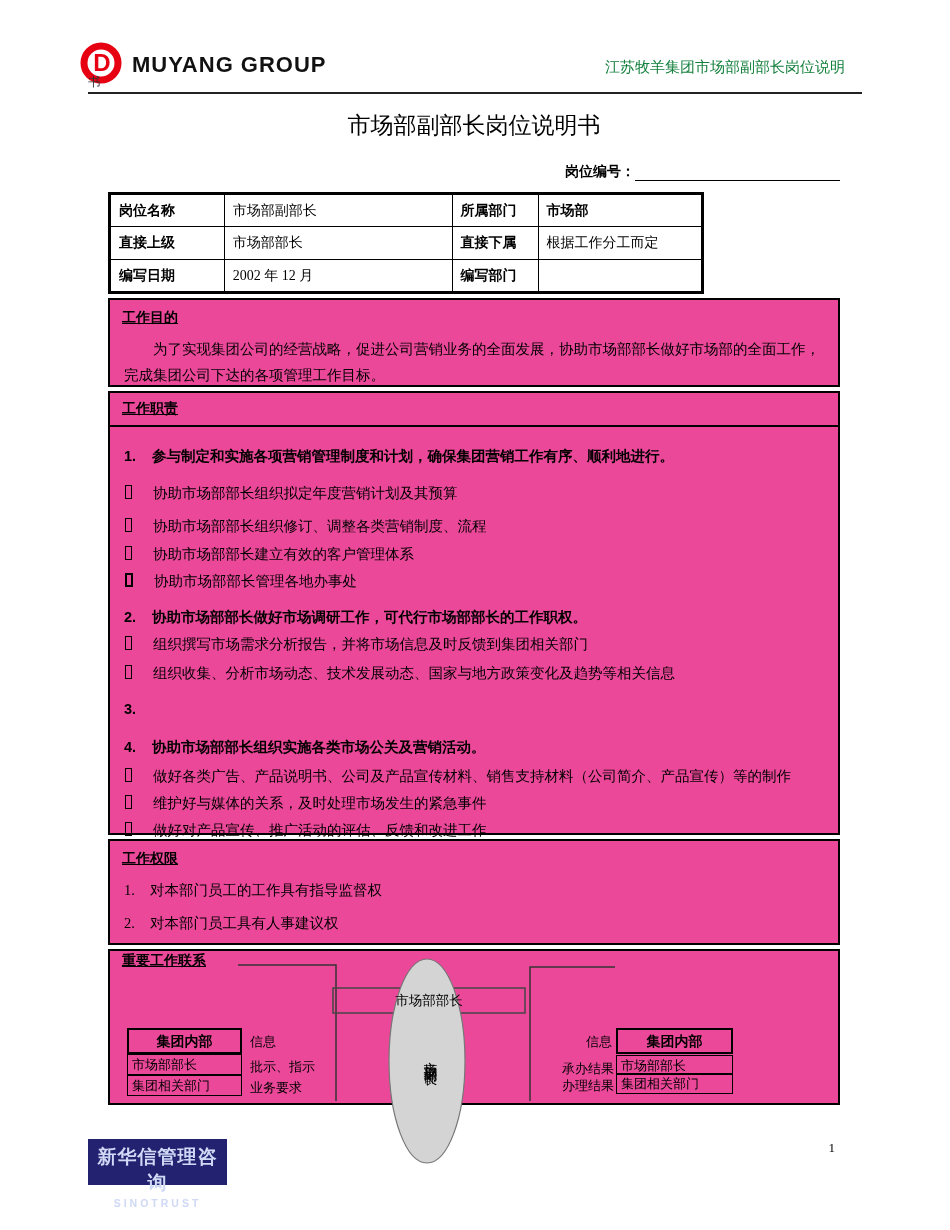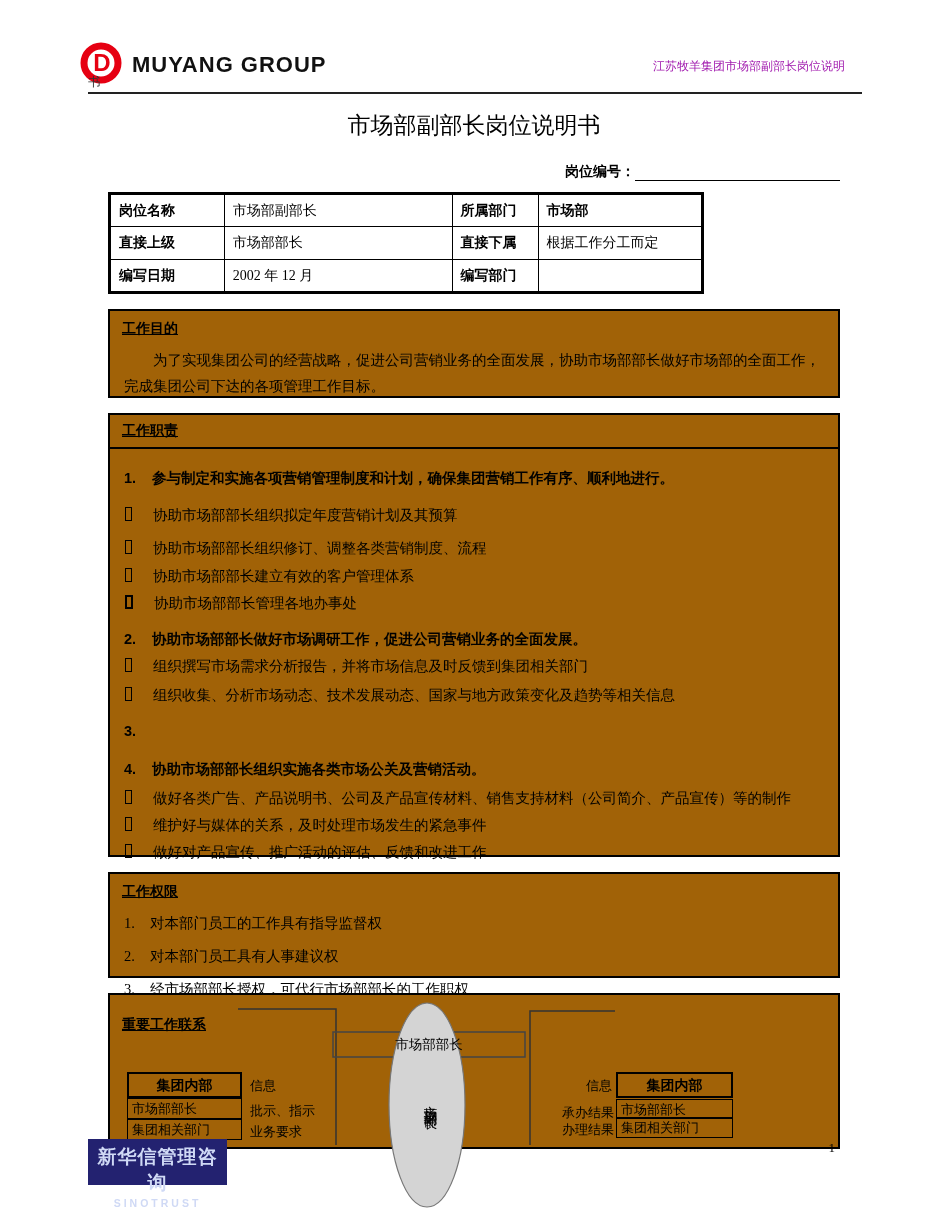--- a/index.html
+++ b/index.html
@@ -12,40 +12,40 @@
   }
   
   .hdr-logo { position:absolute; left:78px; top:40px; width:46px; height:46px; }
   .hdr-brand {
     position:absolute; left:132px; top:52px;
     font-family:"Liberation Sans", sans-serif; font-weight:bold;
     font-size:22px; letter-spacing:1px; color:#111;
   }
   .hdr-ref {
     position:absolute; right:105px; top:58px;
-    font-size:12px; color:#a21caf;
+    font-size:15px; color:#15803d;
   }
   .hdr-wrap { position:absolute; left:88px; top:74px; font-size:12.5px; color:#333; }
   .hdr-rule { position:absolute; left:88px; top:92px; width:774px; height:2px; background:#222; }
   
   .content { position:absolute; left:108px; top:104px; width:732px; }
   .doc-title {
     text-align:center; margin-top:6px;
     font-family:"Liberation Sans", sans-serif; font-weight:normal; font-size:23px;
   }
   .code-line { margin-top:22px; text-align:right; font-size:14px; height:22px; }
   .code-line .lbl { font-family:"Liberation Sans", sans-serif; font-weight:bold; }
   .code-line .blank { display:inline-block; width:205px; border-bottom:1px solid #000; height:16px; vertical-align:bottom; }
   
   table.info { margin-top:7px; width:596px; border-collapse:collapse; border:3px solid #000; }
   table.info td { border:1px solid #000; height:33px; padding:2px 8px; font-size:14px; vertical-align:middle; }
   table.info td.k { font-family:"Liberation Sans", sans-serif; font-weight:bold; }
   .c1{width:140px;} .c2{width:284px;} .c3{width:103px;} .c4{width:205px;font-weight:bold;}
   
-  .sec { border:2px solid #000; margin-top:15px; background:#a16207; }
+  .sec { border:2px solid #000; margin-top:4px; background:#ec4899; }
   .sec-head {
     font-family:"Liberation Sans", sans-serif; font-weight:bold; font-size:14px;
     text-decoration:underline; padding:9px 12px 0 12px;
   }
   .sec-purpose { height:89px; }
   .sec-purpose p { padding:9px 14px 0 14px; line-height:26px; text-indent:2em; font-size:14.5px; }
   .sec-duties { height:444px; }
   .sec-duties .sec-head { border-bottom:2px solid #000; padding:7px 12px 7px 12px; }
   .duties-body { padding:4px 14px 0 14px; }
   .num-item { display:flex; margin-top:15px; font-family:"Liberation Sans", sans-serif; font-weight:bold; font-size:14.5px; line-height:21px; }
@@ -154,21 +154,21 @@
           <span class="tofu"></span>
           <span class="tx">协助市场部部长建立有效的客户管理体系</span>
         </div>
         <div class="bullet" style="margin-top:5px">
           <span class="tofu heavy"></span>
           <span class="tx">协助市场部部长管理各地办事处</span>
         </div>
 
         <div class="num-item">
           <span class="no">2.</span>
-          <span class="tx">协助市场部部长做好市场调研工作，促进公司营销业务的全面发展。</span>
+          <span class="tx">协助市场部部长做好市场调研工作，可代行市场部部长的工作职权。</span>
         </div>
         <div class="bullet" style="margin-top:5px">
           <span class="tofu"></span>
           <span class="tx">组织撰写市场需求分析报告，并将市场信息及时反馈到集团相关部门</span>
         </div>
         <div class="bullet" style="margin-top:7px">
           <span class="tofu"></span>
           <span class="tx">组织收集、分析市场动态、技术发展动态、国家与地方政策变化及趋势等相关信息</span>
         </div>
 
@@ -206,21 +206,21 @@
         <span class="no">2.</span>
         <span class="tx">对本部门员工具有人事建议权</span>
       </div>
       <div class="auth-item">
         <span class="no">3.</span>
         <span class="tx">经市场部部长授权，可代行市场部部长的工作职权</span>
       </div>
     </div>
 
     <div class="sec sec-contacts">
-      <div class="sec-head" style="padding-top:21px">重要工作联系</div>
+      <div class="sec-head" style="padding-top:1px">重要工作联系</div>
 
       <svg class="diag-svg">
         <polyline points="128,14 226,14 226,150" fill="none" stroke="#333" stroke-width="1.5"></polyline>
         <polyline points="505,16 420,16 420,150" fill="none" stroke="#333" stroke-width="1.5"></polyline>
         <rect x="223" y="37" width="192" height="25" fill="none" stroke="#444" stroke-width="1.5"></rect>
         <ellipse cx="317" cy="110" rx="38" ry="102" fill="#d4d4d4" stroke="#777" stroke-width="1.2"></ellipse>
       </svg>
 
       <div class="ctr-box-label">市场部部长</div>
       <div class="vert-label">市场部副部长</div>

